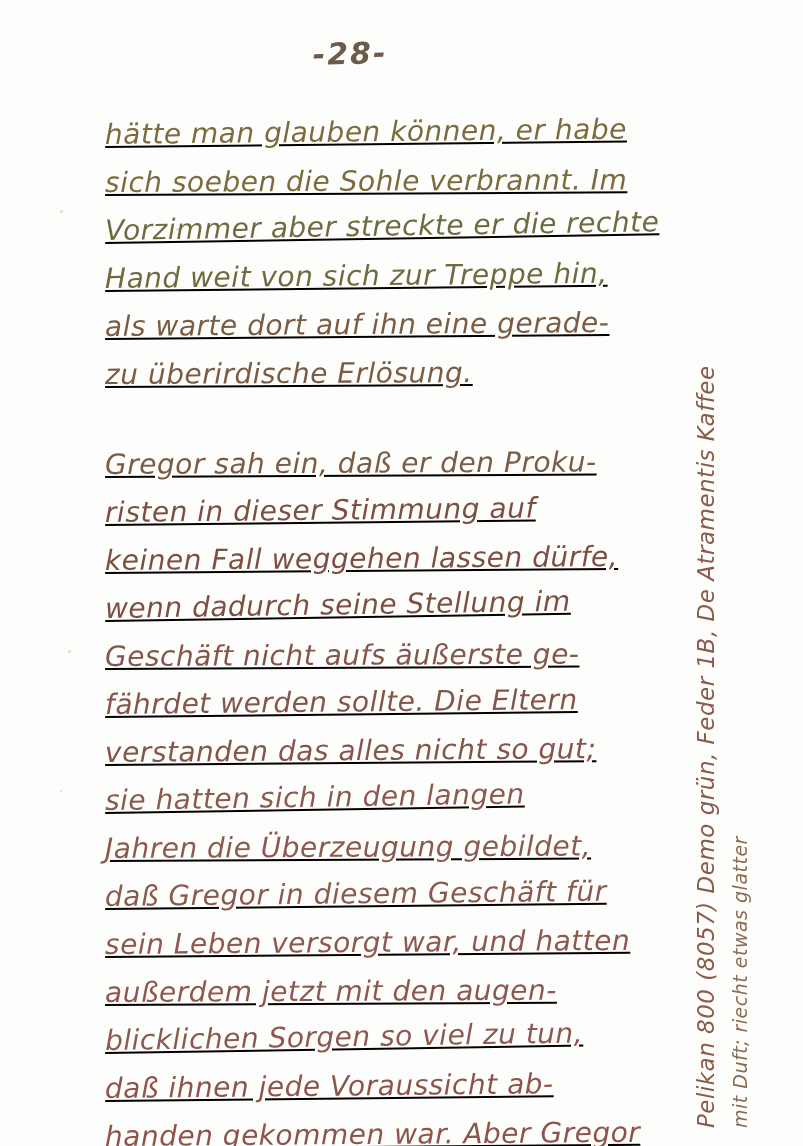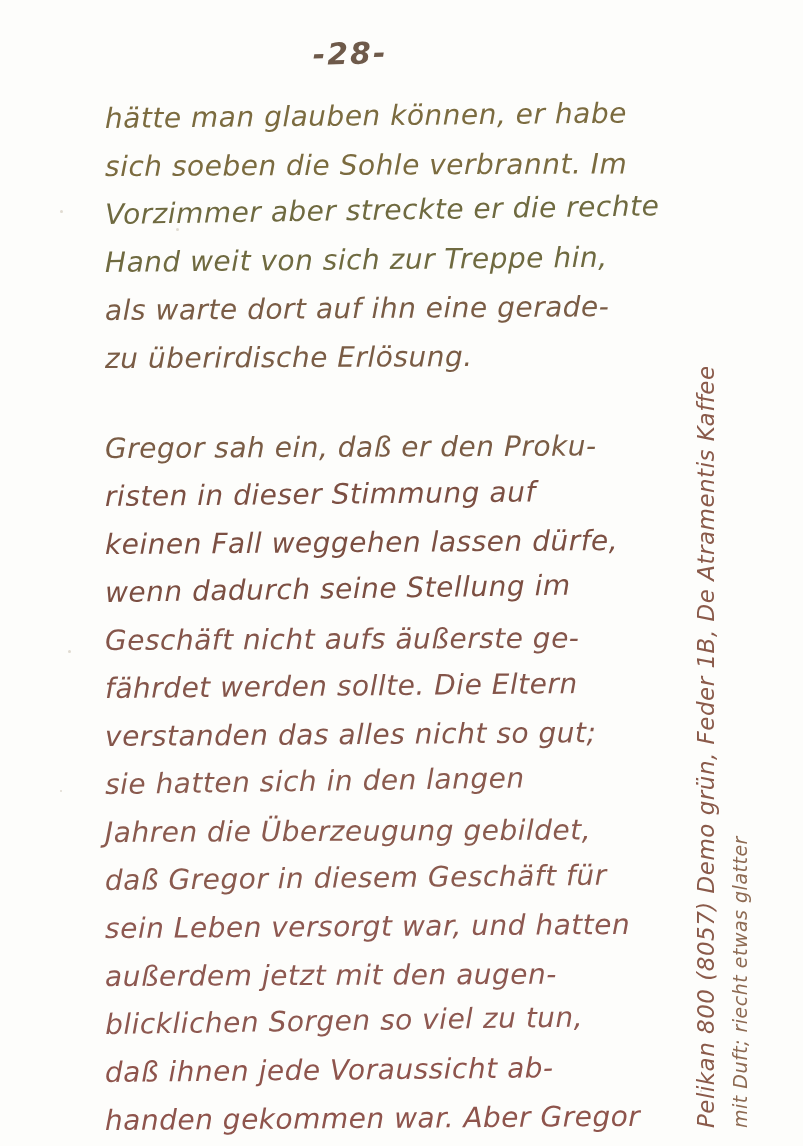--- a/index.html
+++ b/index.html
@@ -39,21 +39,22 @@
 
   
   .handwriting {
     position: absolute;
     left: 105px;
     top: 95px;
     width: 595px;
   }
 
   .para {
-    margin: 0 0 0 0;
+    margin: 16px 0 0 0;
+    text-decoration: underline;
   }
   .para + .para {
     margin-top: 42px;
   }
 
   .line {
     display: block;
     font-family: "DejaVu Sans", sans-serif;
     font-style: italic;
     font-size: 28px;

